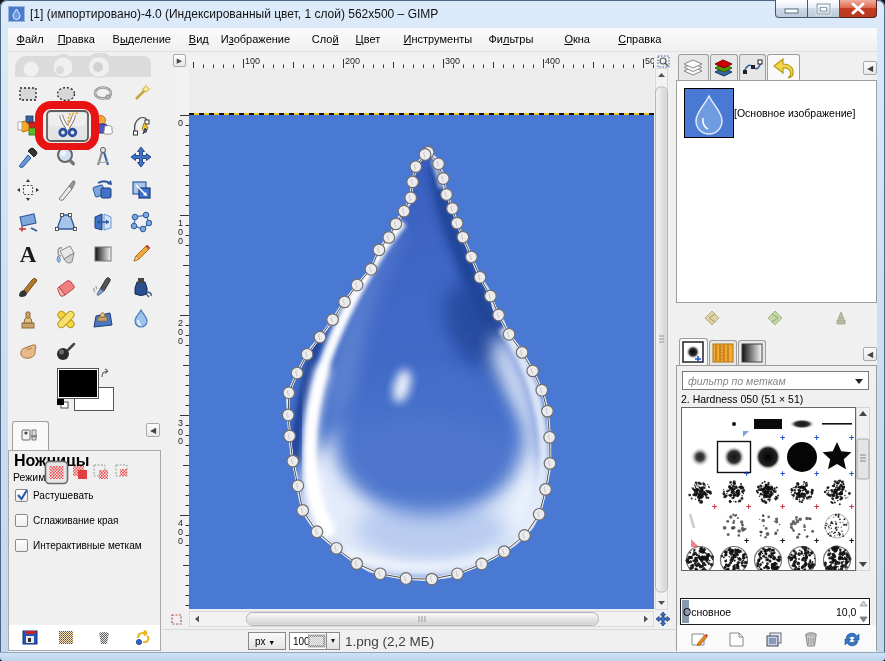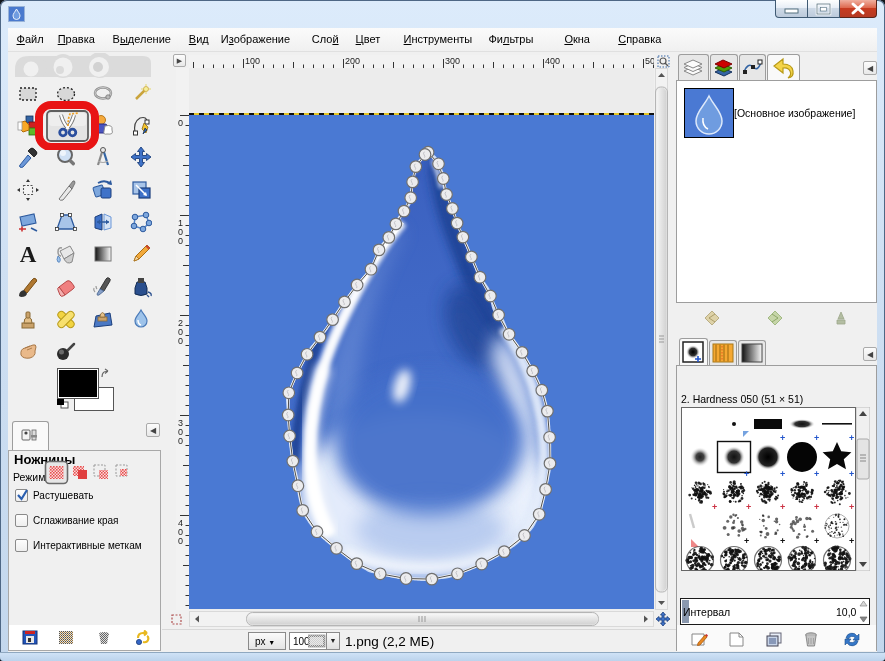--- a/index.html
+++ b/index.html
@@ -17,20 +17,21 @@
 .cb{position:absolute;width:13px;height:13px;background:linear-gradient(#fdfdfd,#eee);border:1px solid #8a8a8a;border-radius:2px}
 .lbl{position:absolute;font-size:10.5px;color:#000;white-space:nowrap}
 .lb10{position:absolute;font-size:10px;color:#000;white-space:nowrap}
 .combo{position:absolute;background:#fff;border:1px solid #7a7a7a;font-size:10.5px;color:#000}
 .carr{position:absolute;right:5px;top:50%;margin-top:-2px;width:0;height:0;border:4px solid transparent;border-top:5px solid #222}
 </style></head><body>
 <div id="win">
     <div style="position:absolute;left:8px;top:6px;width:17px;height:16px;background:#4a7ace;border:1px solid #9ab4d8"><svg width="15" height="14">
         <path d="M7.5 2 C9 5 11 6.5 11 9 a3.5 3.5 0 0 1 -7 0 C4 6.5 6 5 7.5 2 Z" fill="#6f9ce0" stroke="#e8f0fb" stroke-width="1"></path>
       </svg></div>
+    <div id="title">[1] (импортировано)-4.0 (Индексированный цвет, 1 слой) 562x500 – GIMP</div>
     <div style="position:absolute;left:775px;top:0;width:102px;height:18px">
 <div style="position:absolute;left:0;top:0;width:33px;height:18px;background:linear-gradient(#fdfefe,#e7eef6 45%,#cdd9e6 50%,#bccadb);border:1px solid #3f5a73;border-top:none;border-radius:0 0 0 4px"></div>
 <div style="position:absolute;left:33px;top:0;width:32px;height:18px;background:linear-gradient(#fdfefe,#e7eef6 45%,#cdd9e6 50%,#bccadb);border:1px solid #3f5a73;border-top:none;border-left:none"></div>
 <div style="position:absolute;left:65px;top:0;width:37px;height:18px;background:linear-gradient(#f0b0a0,#de6a50 45%,#c73b20 50%,#b53a24);border:1px solid #5a2318;border-top:none;border-left:none;border-radius:0 0 4px 0"></div>
 <svg style="position:absolute;left:0;top:0" width="102" height="18">
 <rect x="10" y="9" width="13" height="4" fill="#fff" stroke="#55707f" stroke-width="1"></rect>
 <rect x="42" y="4" width="13" height="10" fill="none" stroke="#fff" stroke-width="2.5"></rect>
 <rect x="42" y="4" width="13" height="10" fill="none" stroke="#55707f" stroke-width="0.8"></rect>
 <rect x="45.5" y="7.5" width="6" height="3.5" fill="#fff" stroke="#55707f" stroke-width="0.6"></rect>
 <path d="M78 4 L88 13 M88 4 L78 13" stroke="#fff" stroke-width="3" stroke-linecap="round"></path>
@@ -251,21 +252,21 @@
       </svg>
       <div class="tab on" style="left:4px;top:369px;width:37px;height:29px"></div>
       <svg style="position:absolute;left:12px;top:375px" width="22" height="18">
         <rect x="2" y="3" width="8" height="10" rx="1" fill="#f4f4f4" stroke="#666" stroke-width="1"></rect>
         <circle cx="6" cy="6" r="1.6" fill="#444"></circle>
         <rect x="12" y="3" width="4" height="10" fill="#ddd" stroke="#666" stroke-width="0.8"></rect>
         <rect x="11" y="8" width="6" height="2.5" fill="#888"></rect>
       </svg>
       <div class="sbtn" style="left:138px;top:371px">◀</div>
       <div class="abs" style="left:0px;top:398px;width:153px;height:175px;border:1px solid #a8a8a8;border-bottom:none;background:#f0f0f0"></div>
-      <div class="lbl" style="left:6px;top:400px;font-weight:bold;font-size:13px">Ножницы</div>
+      <div class="lbl" style="left:6px;top:400px;font-weight:bold;font-size:16px">Ножницы</div>
       <div class="lbl" style="left:5px;top:419px">Режим:</div>
       <svg style="position:absolute;left:36px;top:408px" width="110" height="26">
         <defs>
           <pattern id="rdith" width="3" height="3" patternUnits="userSpaceOnUse">
             <rect width="3" height="3" fill="#f8dcdc"></rect>
             <rect width="1.6" height="1.6" fill="#e85050"></rect>
             <rect x="1.6" y="1.6" width="1.4" height="1.4" fill="#e85050"></rect>
           </pattern>
         </defs>
 <rect x="1.5" y="1.5" width="22" height="22" rx="4" fill="#e6e6e6" stroke="#6a6a6a" stroke-width="1.6"></rect>
@@ -639,21 +640,21 @@
           <pattern id="gdith" width="2" height="2" patternUnits="userSpaceOnUse">
             <rect width="2" height="2" fill="#ddd"></rect>
             <rect width="1" height="1" fill="#888"></rect>
             <rect x="1" y="1" width="1" height="1" fill="#888"></rect>
           </pattern>
         </defs>
         <rect x="0" y="1" width="17" height="12" fill="url(#gdith)" stroke="#999" stroke-width="0.8"></rect>
         <rect x="2" y="3" width="13" height="8" fill="#eee" opacity="0.7"></rect>
       </svg>
       <div class="abs" style="left:164px;top:580px;width:14px;height:18px;background:linear-gradient(#fafafa,#e0e0e0);border:1px solid #8a8a8a;font-size:7px;color:#222;text-align:center;line-height:16px">▼</div>
-      <div class="abs" style="left:183px;top:582px;font-size:13.5px;color:#000000">1.png (2,2 МБ)</div>
+      <div class="abs" style="left:183px;top:582px;font-size:13.5px;color:#404040">1.png (2,2 МБ)</div>
     </div>
     <div id="rdock">
       <div class="tab" style="left:2px;top:2px;width:31px;height:26px"></div>
       <div class="tab" style="left:34px;top:2px;width:28px;height:26px"></div>
       <div class="tab" style="left:63px;top:2px;width:27px;height:26px"></div>
       <div class="tab on" style="left:91px;top:2px;width:33px;height:27px;border-bottom:1px solid #f9f9f9"></div>
       <svg style="position:absolute;left:6px;top:6px" width="24" height="19">
         <path d="M2 13 L11 9 L20 13 L11 17 Z" fill="#fafafa" stroke="#888" stroke-width="1"></path>
         <path d="M2 9.5 L11 5.5 L20 9.5 L11 13.5 Z" fill="#fafafa" stroke="#888" stroke-width="1"></path>
         <path d="M2 6 L11 2 L20 6 L11 10 Z" fill="#fcfcfc" stroke="#888" stroke-width="1"></path>
@@ -715,20 +716,24 @@
         <defs>
           <linearGradient id="gt2" x1="0" x2="1">
             <stop offset="0" stop-color="#111"></stop>
             <stop offset="1" stop-color="#fafafa"></stop>
           </linearGradient>
         </defs>
         <rect x="1" y="1" width="20" height="18" fill="url(#gt2)" stroke="#444" stroke-width="1"></rect>
       </svg>
       <div class="sbtn" style="left:187px;top:295px">◀</div>
       <div class="abs" style="left:0px;top:313px;width:201px;height:286px;border:1px solid #9d9d9d;border-bottom:none;background:#f0f0f0"></div>
+      <div class="combo" style="left:6px;top:319px;width:187px;height:19px">
+        <span style="position:absolute;left:5px;top:3px;font-style:italic;color:#888">фильтр по меткам</span>
+        <span class="carr"></span>
+      </div>
       <div class="lbl" style="left:5px;top:341px;">2. Hardness 050 (51 × 51)</div>
       <svg style="position:absolute;left:5px;top:355px" width="175" height="164">
         <rect width="175" height="164" fill="#fff"></rect>
         <defs>
           <radialGradient id="soft1">
             <stop offset="0" stop-color="#222"></stop>
             <stop offset="0.4" stop-color="#444"></stop>
             <stop offset="1" stop-color="#fff" stop-opacity="0"></stop>
           </radialGradient>
           <radialGradient id="soft2">
@@ -1832,21 +1837,21 @@
       </svg>
       <svg style="position:absolute;left:180px;top:355px" width="14" height="164">
         <rect width="14" height="164" fill="#f0f0f0" stroke="#bbb" stroke-width="1"></rect>
 <path d="M7 4 L11 9 L3 9 Z" fill="#444"></path>
         <path d="M7 160 L11 155 L3 155 Z" fill="#444"></path>
 <rect x="1" y="32" width="12" height="40" rx="2" fill="#e4e4e4" stroke="#aaa"></rect>
 <path d="M4 48 h6 M4 51 h6 M4 54 h6" stroke="#888"></path>
       </svg>
       <div class="abs" style="left:4px;top:546px;width:190px;height:27px;border:1.5px solid #1a1a1a;background:#fff"></div>
       <div class="abs" style="left:6px;top:548px;width:7px;height:23px;background:#8a98ae"></div>
-      <div class="lbl" style="left:7px;top:554px">Интервал</div>
+      <div class="lbl" style="left:7px;top:554px">Основное</div>
       <div class="lbl" style="left:160px;top:554px">10,0</div>
       <svg style="position:absolute;left:182px;top:547px" width="11" height="25">
         <path d="M5.5 2 L9 7 L2 7 Z" fill="#d8d8d8" stroke="#888" stroke-width="0.7"></path>
         <path d="M5.5 23 L9 18 L2 18 Z" fill="#888" stroke="#666" stroke-width="0.7"></path>
       </svg>
       <div class="abs" style="left:1px;top:573px;width:199px;height:26px;background:#fafafa"></div>
       <svg style="position:absolute;left:14px;top:579px" width="19" height="17">
         <path d="M2 3 h12 v11 h-12 Z" fill="#fff" stroke="#888" stroke-width="1"></path>
         <path d="M8 12 L15 4 L17 6 L10 14 L7.5 14.5 Z" fill="#e88820" stroke="#a85810" stroke-width="0.8"></path>
         <path d="M15 4 L17 6 L18 4.5 L16.5 3 Z" fill="#cc3333"></path>

